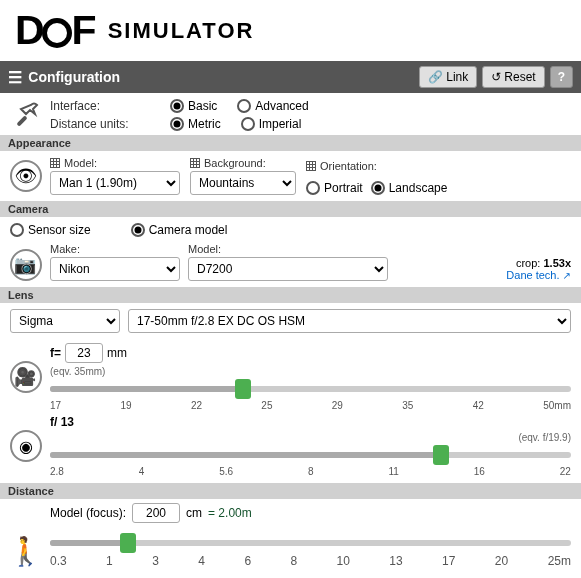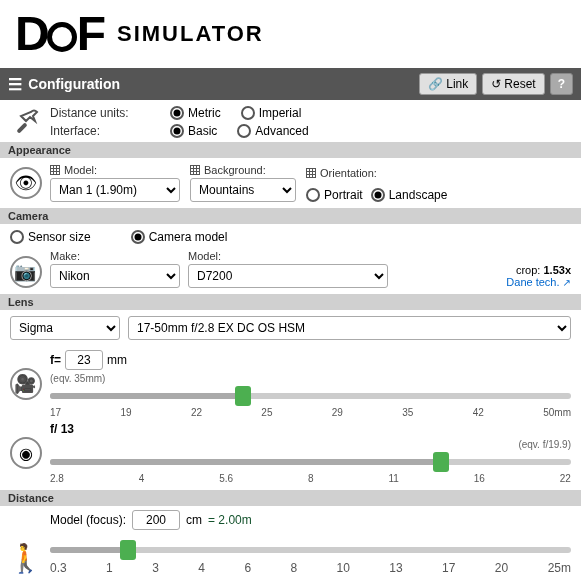--- a/index.html
+++ b/index.html
@@ -171,21 +171,21 @@
       top: 50%;
       left: 50%;
       transform: translate(-50%, -50%);
     }
   </style>
 </head>
 <body>
 
 <div class="header">
   <div class="logo">
-    <span style="font-size:48px;font-weight:900;line-height:1;letter-spacing:-3px;font-family:Arial Black,Arial,sans-serif;">
+    <span style="font-size:41px;font-weight:900;line-height:1;letter-spacing:-3px;font-family:Arial Black,Arial,sans-serif;">
       D<span style="display:inline-block;width:30px;height:30px;border:5px solid #000;border-radius:50%;vertical-align:middle;margin:0 0px;"></span>F
     </span>
   </div>
   <span class="logo-simulator">SIMULATOR</span>
 </div>
 
 <div class="config-bar">
   <div class="config-title">
     <span style="font-size:16px;">☰</span>
     <span>Configuration</span>
@@ -207,42 +207,42 @@
 
 <div style="background:#fff; display:flex; align-items:center; padding:4px 10px 2px; gap:8px;">
   <div style="width:32px;height:32px;display:flex;align-items:center;justify-content:center;flex-shrink:0;">
     <svg width="26" height="26" viewBox="0 0 26 26">
       <path d="M18 3 Q21 0 24 3 L20 7 L22 12 L17 8 L13 12 L8 7 Z" fill="none" stroke="#555" stroke-width="2"></path>
       <rect x="3" y="17" width="12" height="4" rx="2" transform="rotate(-45 9 19)" fill="#555"></rect>
     </svg>
   </div>
   <div style="flex:1;">
     <div class="interface-row" style="padding:2px 0;">
+      <span class="row-label">Interface:</span>
+      <div class="radio-group">
+        <label class="radio-option">
+          <span class="radio-dot checked"></span>
+          <span>Basic</span>
+        </label>
+        <label class="radio-option">
+          <span class="radio-dot"></span>
+          <span>Advanced</span>
+        </label>
+      </div>
+    </div>
+    <div class="interface-row" style="padding:2px 0;">
       <span class="row-label">Distance units:</span>
       <div class="radio-group">
         <label class="radio-option">
           <span class="radio-dot checked"></span>
           <span>Metric</span>
         </label>
         <label class="radio-option">
           <span class="radio-dot"></span>
           <span>Imperial</span>
-        </label>
-      </div>
-    </div>
-    <div class="interface-row" style="padding:2px 0;">
-      <span class="row-label">Interface:</span>
-      <div class="radio-group">
-        <label class="radio-option">
-          <span class="radio-dot checked"></span>
-          <span>Basic</span>
-        </label>
-        <label class="radio-option">
-          <span class="radio-dot"></span>
-          <span>Advanced</span>
         </label>
       </div>
     </div>
   </div>
 </div>
 
 <div class="section-label">Appearance</div>
 <div style="display:flex;align-items:center;padding:6px 10px;gap:8px;">
   <div style="width:32px;height:32px;border:2px solid #888;border-radius:50%;display:flex;align-items:center;justify-content:center;font-size:18px;flex-shrink:0;">👁</div>
   <div style="display:flex;align-items:flex-end;gap:10px;flex:1;flex-wrap:nowrap;">

